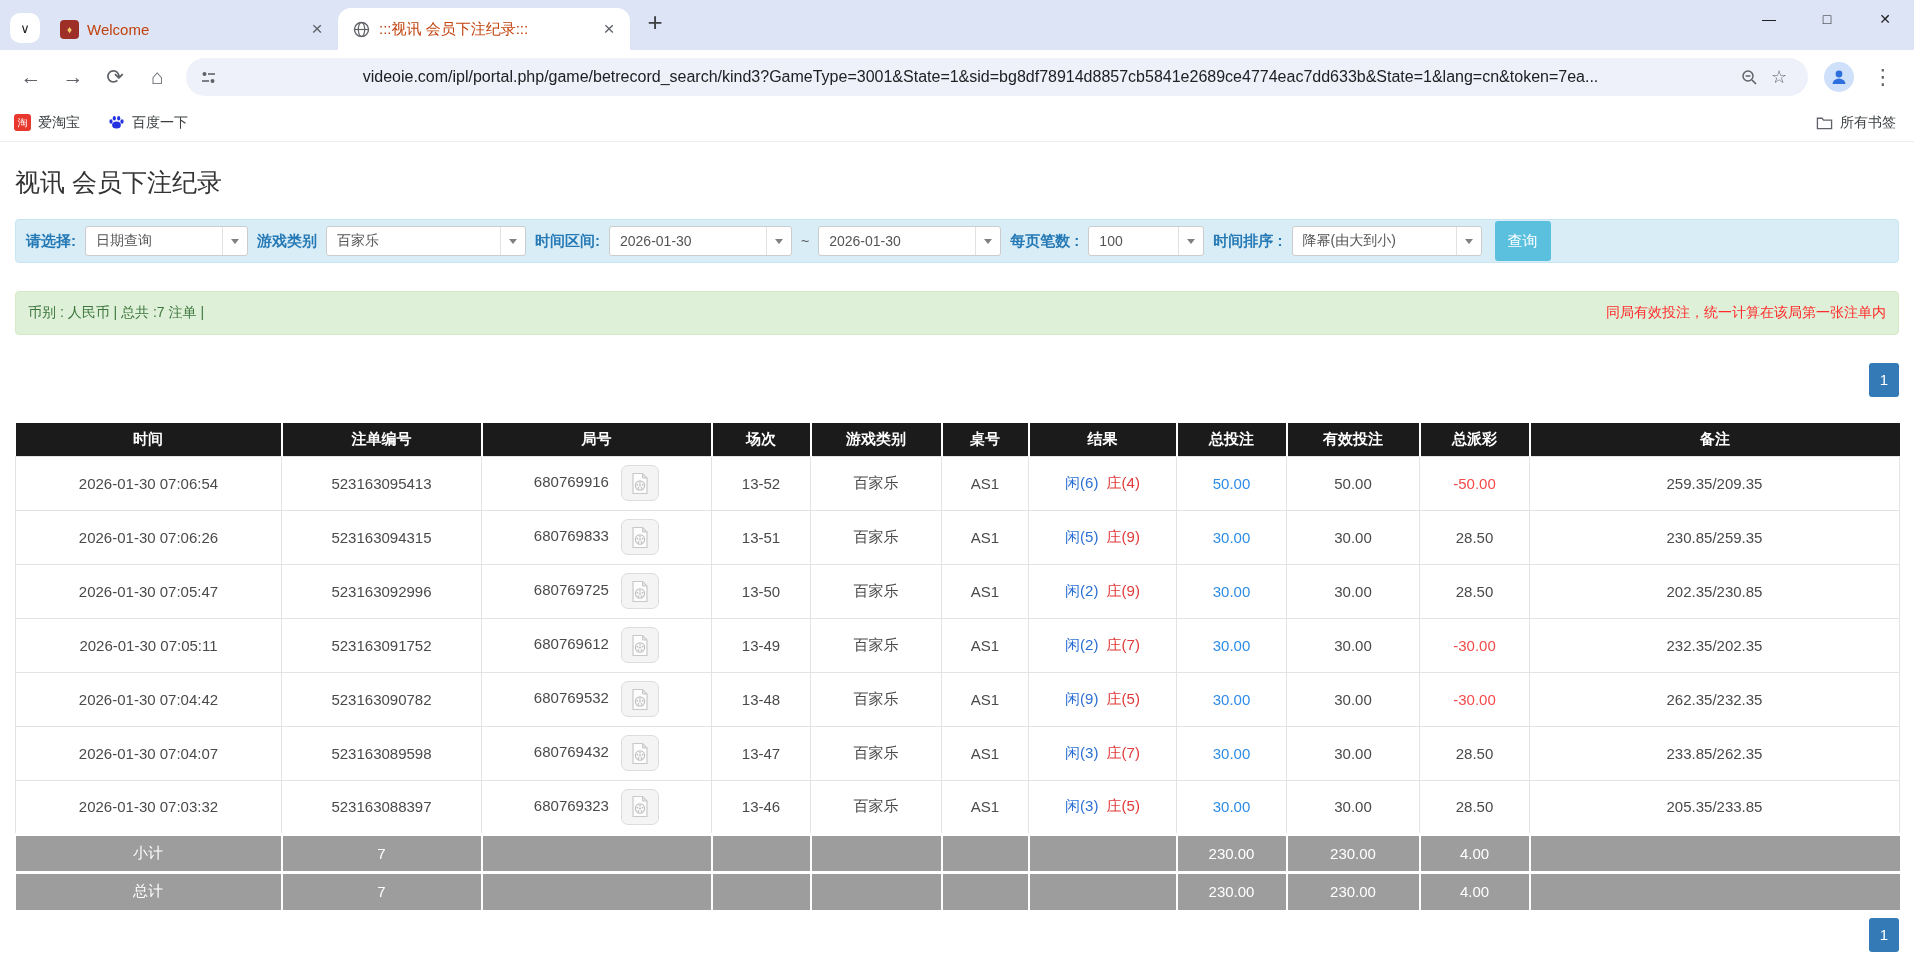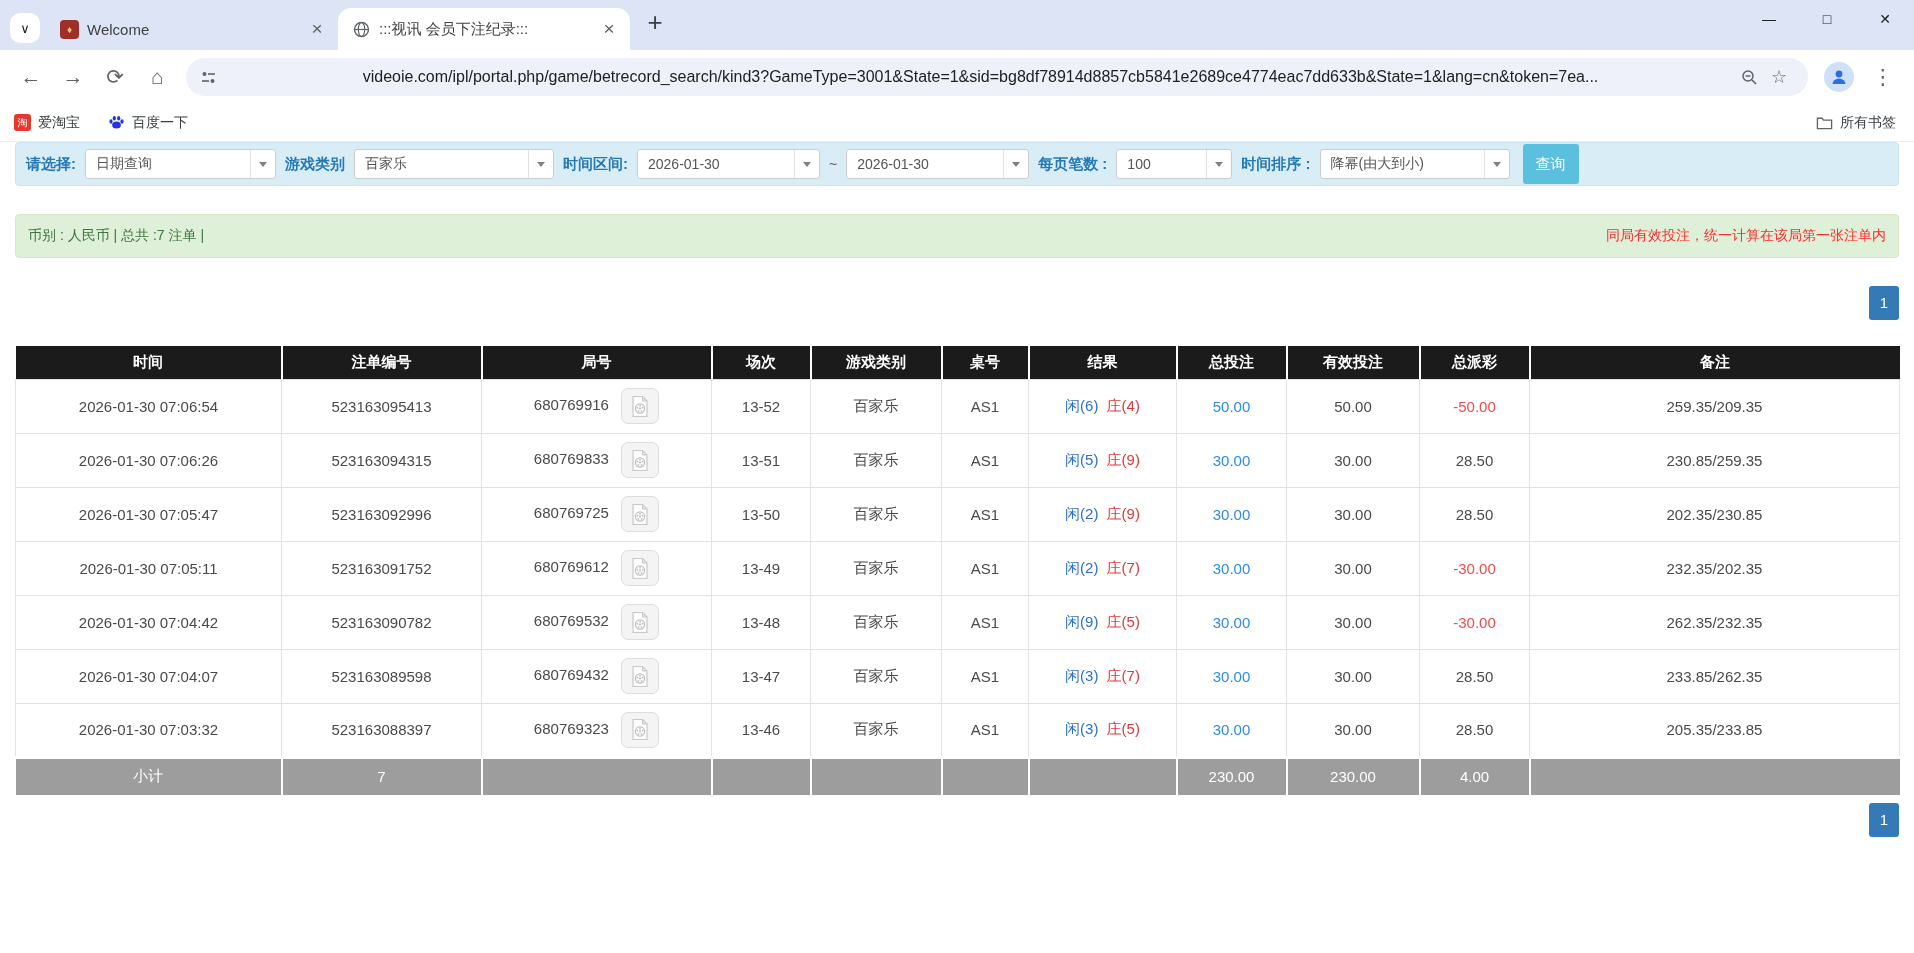--- a/index.html
+++ b/index.html
@@ -8,21 +8,21 @@
     font-family:"Liberation Sans","DejaVu Sans",sans-serif; }
 
   
   .tabstrip { height:50px; background:#dce4f5; display:flex; align-items:flex-end; position:relative; }
   .tab-search { width:30px; height:30px; margin:0 6px 7px 10px; background:#fff; border-radius:10px;
     display:flex; align-items:center; justify-content:center; font-size:13px; color:#202124; cursor:pointer; }
   .tab { height:42px; display:flex; align-items:center; padding:0 10px 0 14px; width:292px; cursor:pointer; }
   .tab.active { background:#fff; border-radius:13px 13px 0 0; }
   .tab-fav { width:19px; height:19px; flex:0 0 19px; display:flex; align-items:center; justify-content:center; }
   .fav-welcome { background:#9e2f28; border-radius:4px; color:#f2c96a; font-size:10px; line-height:19px; text-align:center; width:19px; height:19px; }
-  .tab-title { flex:1; font-size:15px; color:#404040; white-space:nowrap; overflow:hidden; margin:0 8px; }
+  .tab-title { flex:1; font-size:15px; color:#c2410c; white-space:nowrap; overflow:hidden; margin:0 8px; }
   .tab-close { font-size:19px; color:#5f6368; width:22px; text-align:center; border-radius:50%; }
   .newtab-btn { font-size:26px; color:#3c4043; margin:0 0 12px 10px; width:30px; text-align:center; cursor:pointer; }
   .win-controls { position:absolute; right:0; top:0; height:38px; display:flex; }
   .win-btn { width:58px; text-align:center; line-height:38px; font-size:14px; color:#202124; cursor:pointer; }
 
   .toolbar { height:54px; background:#fff; display:flex; align-items:center; padding:0 10px; }
   .nav-icon { width:42px; height:40px; display:flex; align-items:center; justify-content:center;
     font-size:21px; color:#5f6368; border-radius:50%; cursor:pointer; flex:0 0 auto; }
   .url-pill { flex:1; height:38px; background:#eef1fa; border-radius:19px; display:flex; align-items:center;
     padding:0 14px; margin:0 8px; min-width:0;text-align:center; }
@@ -44,21 +44,21 @@
 
   .filter-bar { background:#d9edf7; border:1px solid #c6e4f2; border-radius:4px; height:44px;
     display:flex; align-items:center; padding:4px 10px; gap:9px; }
   .f-label { color:#2579b5; font-weight:bold; font-size:15px; white-space:nowrap; }
   .tilde { color:#555; font-size:14px; }
   .select { background:#fff; border:1px solid #ccc; border-radius:3px; height:30px; display:flex;
     align-items:center; font-size:14px; color:#555; cursor:pointer; }
   .select .val { padding:0 10px; flex:1; white-space:nowrap; overflow:hidden; }
   .select .arrow-box { width:25px; align-self:stretch; border-left:1px solid #e2e2e2; display:flex; align-items:center; justify-content:center; }
   .caret { width:0; height:0; border-left:4px solid transparent; border-right:4px solid transparent; border-top:5px solid #808080; }
-  .w1{width:191px}.w2{width:200px}.w3{width:183px}.w4{width:183px}.w5{width:116px}.w6{width:190px}
+  .w1{width:163px}.w2{width:200px}.w3{width:183px}.w4{width:183px}.w5{width:116px}.w6{width:190px}
   .search-btn { background:#5bc0de; color:#fff; border:none; border-radius:3px; height:40px; padding:0 13px;
     font-size:15px; margin-left:4px; cursor:pointer; font-family:inherit; }
 
   .info-bar { margin-top:28px; background:#dff0d8; border:1px solid #d6e9c6; border-radius:4px; height:44px;
     display:flex; align-items:center; justify-content:space-between; padding:0 12px; }
   .info-left { color:#3c763d; font-size:14px; }
   .info-right { color:#ff2a2a; font-size:14px; }
 
   .pager { display:flex; justify-content:flex-end; margin-top:28px; }
   .pager.bottom { margin-top:8px; }
@@ -169,20 +169,21 @@
     <span class="bm-icon">
       <svg width="18" height="16" viewBox="0 0 18 16">
           <path d="M1.5 3 h5 l1.5 2 h8.5 v9 h-15 z" fill="none" stroke="#5f6368" stroke-width="1.4"></path>
         </svg>
     </span>
     <span>所有书签</span>
   </div>
 </div>
 
 <div class="content">
+  <div class="page-title">视讯 会员下注纪录</div>
 
   <div class="filter-bar">
     <span class="f-label">请选择:</span>
     <div class="select w1">
       <span class="val">日期查询</span>
       <span class="arrow-box">
           <span class="caret"></span>
         </span>
     </div>
     <span class="f-label">游戏类别</span>
@@ -488,19 +489,32 @@
         <td></td>
           <td></td>
           <td></td>
           <td></td>
           <td></td>
         <td>230.00</td>
         <td>230.00</td>
         <td>4.00</td>
         <td></td>
       </tr>
+      <tr class="summary">
+        <td>总计</td>
+        <td>7</td>
+        <td></td>
+          <td></td>
+          <td></td>
+          <td></td>
+          <td></td>
+        <td>230.00</td>
+        <td>230.00</td>
+        <td>4.00</td>
+        <td></td>
+      </tr>
     </tbody>
   </table>
 
   <div class="pager bottom">
     <div class="page-btn">1</div>
   </div>
 </div>
 
 </body></html>

